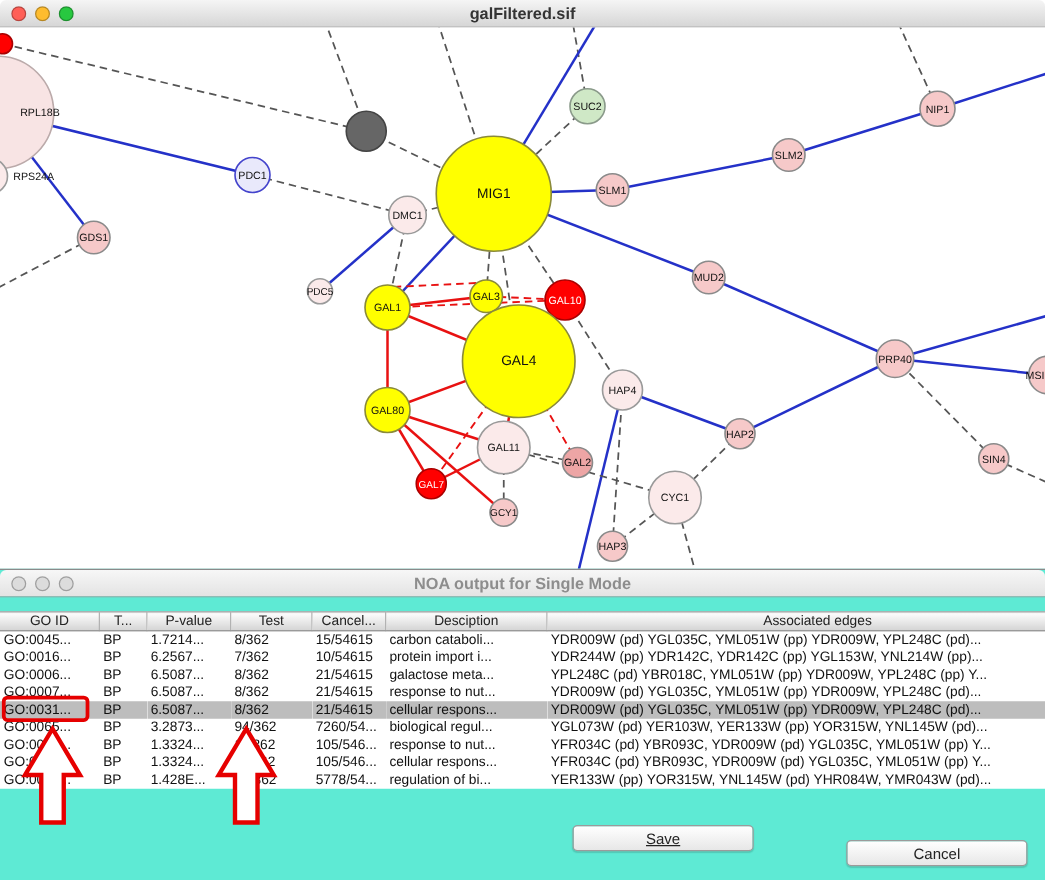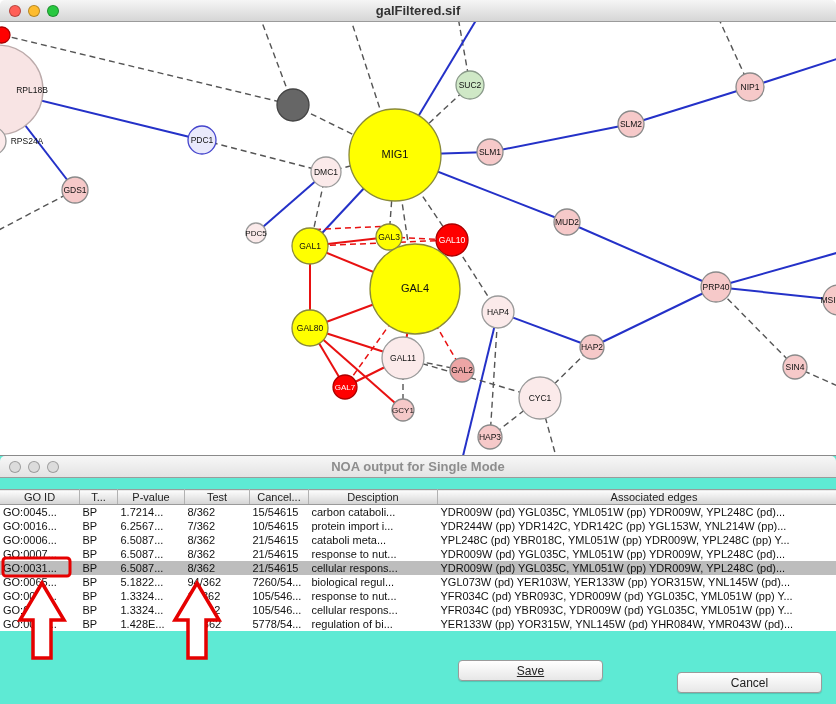--- a/index.html
+++ b/index.html
@@ -218,21 +218,21 @@
           <td>10/54615</td>
           <td>protein import i...</td>
           <td>YDR244W (pp) YDR142C, YDR142C (pp) YGL153W, YNL214W (pp)...</td>
         </tr>
         <tr>
           <td>GO:0006...</td>
           <td>BP</td>
           <td>6.5087...</td>
           <td>8/362</td>
           <td>21/54615</td>
-          <td>cataboli meta...</td>
+          <td>galactose meta...</td>
           <td>YPL248C (pd) YBR018C, YML051W (pp) YDR009W, YPL248C (pp) Y...</td>
         </tr>
         <tr>
           <td>GO:0007...</td>
           <td>BP</td>
           <td>6.5087...</td>
           <td>8/362</td>
           <td>21/54615</td>
           <td>response to nut...</td>
           <td>YDR009W (pd) YGL035C, YML051W (pp) YDR009W, YPL248C (pd)...</td>
@@ -242,21 +242,21 @@
           <td>BP</td>
           <td>6.5087...</td>
           <td>8/362</td>
           <td>21/54615</td>
           <td>cellular respons...</td>
           <td>YDR009W (pd) YGL035C, YML051W (pp) YDR009W, YPL248C (pd)...</td>
         </tr>
         <tr>
           <td>GO:0065...</td>
           <td>BP</td>
-          <td>5.1822...</td>
+          <td>3.2873...</td>
           <td>94/362</td>
           <td>7260/54...</td>
           <td>biological regul...</td>
           <td>YGL073W (pd) YER103W, YER133W (pp) YOR315W, YNL145W (pd)...</td>
         </tr>
         <tr>
           <td>GO:0009...</td>
           <td>BP</td>
           <td>1.3324...</td>
           <td>11/362</td>

